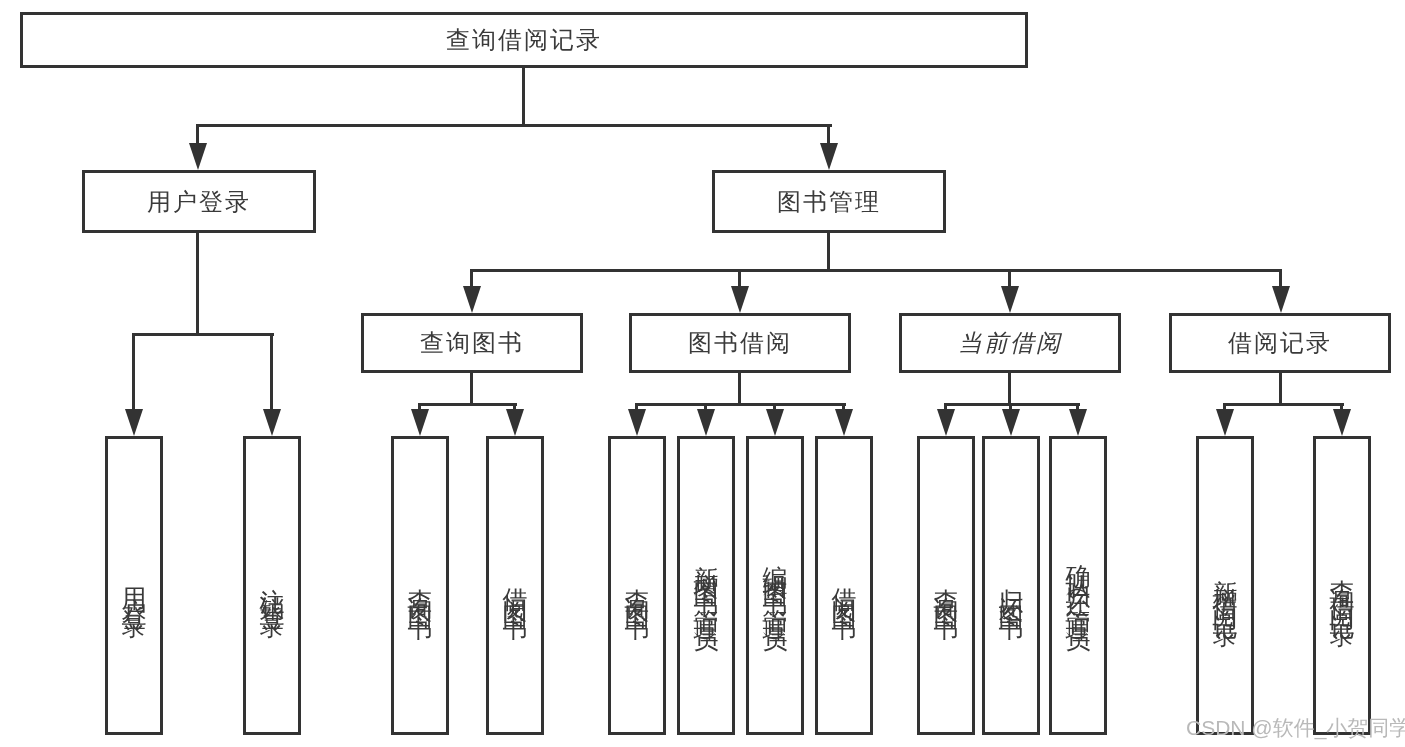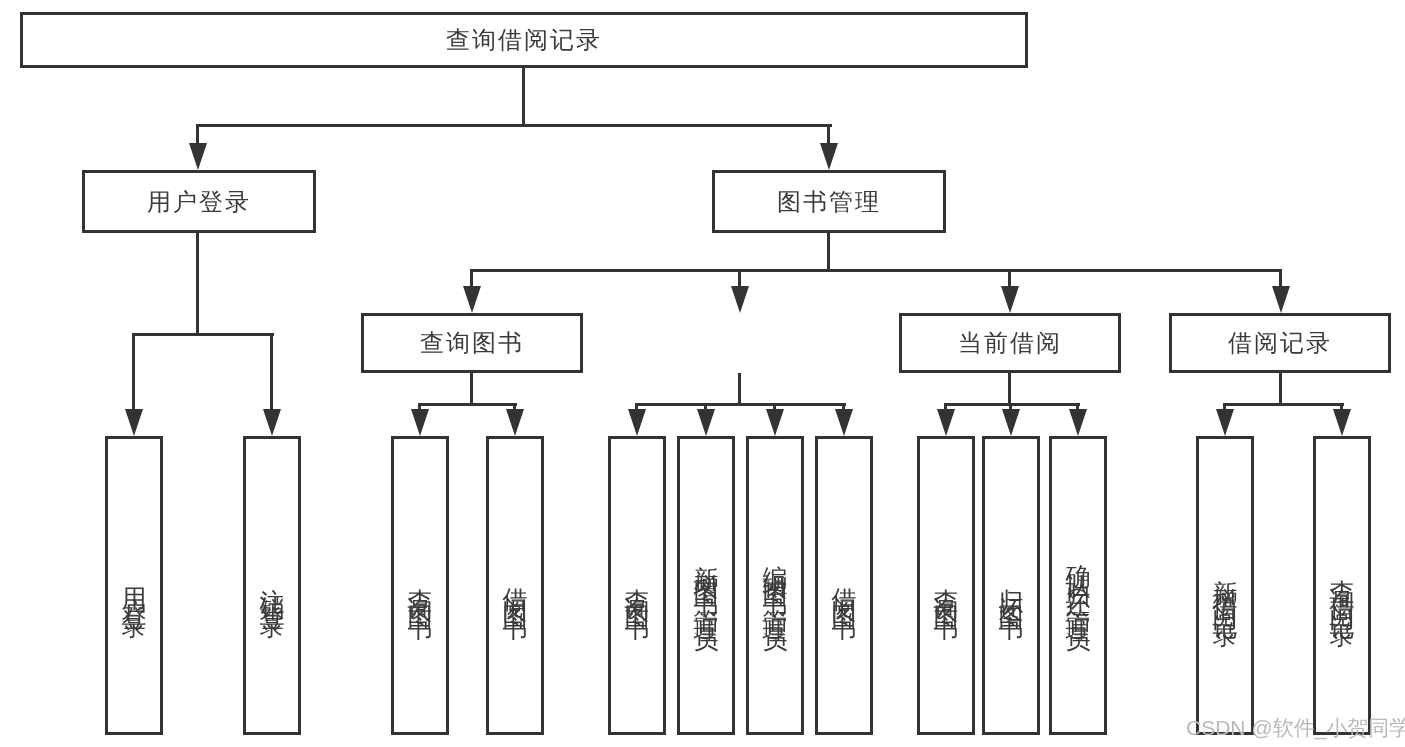--- a/index.html
+++ b/index.html
@@ -109,21 +109,24 @@
   <div class="vline" style="left:738px;  top:269px; height:18px;"></div>
   <div class="arrowhead" style="left:731px;  top:286px;"></div>
   <div class="vline" style="left:1008px; top:269px; height:18px;"></div>
   <div class="arrowhead" style="left:1001px; top:286px;"></div>
   <div class="vline" style="left:1279px; top:269px; height:18px;"></div>
   <div class="arrowhead" style="left:1272px; top:286px;"></div>
 
   <div class="box l3-box" style="left:361px;">
     <span class="hbox-label">查询图书</span>
   </div>
-  <div class="box l3-box" style="left:899px;">
+  <div class="box l3-box" style="left:629px;">
+    <span class="hbox-label">图书借阅</span>
+  </div>
+  <div class="box l3-box" style="left:899px;font-style:italic;">
     <span class="hbox-label">当前借阅</span>
   </div>
   <div class="box l3-box" style="left:1169px;">
     <span class="hbox-label">借阅记录</span>
   </div>
 
   <div class="vline" style="left:470px; top:373px; height:33px;"></div>
   <div class="hline" style="left:418px; top:403px; width:99px;"></div>
   <div class="vline" style="left:418px; top:403px; height:10px;"></div>
   <div class="arrowhead" style="left:411px; top:409px;"></div>

